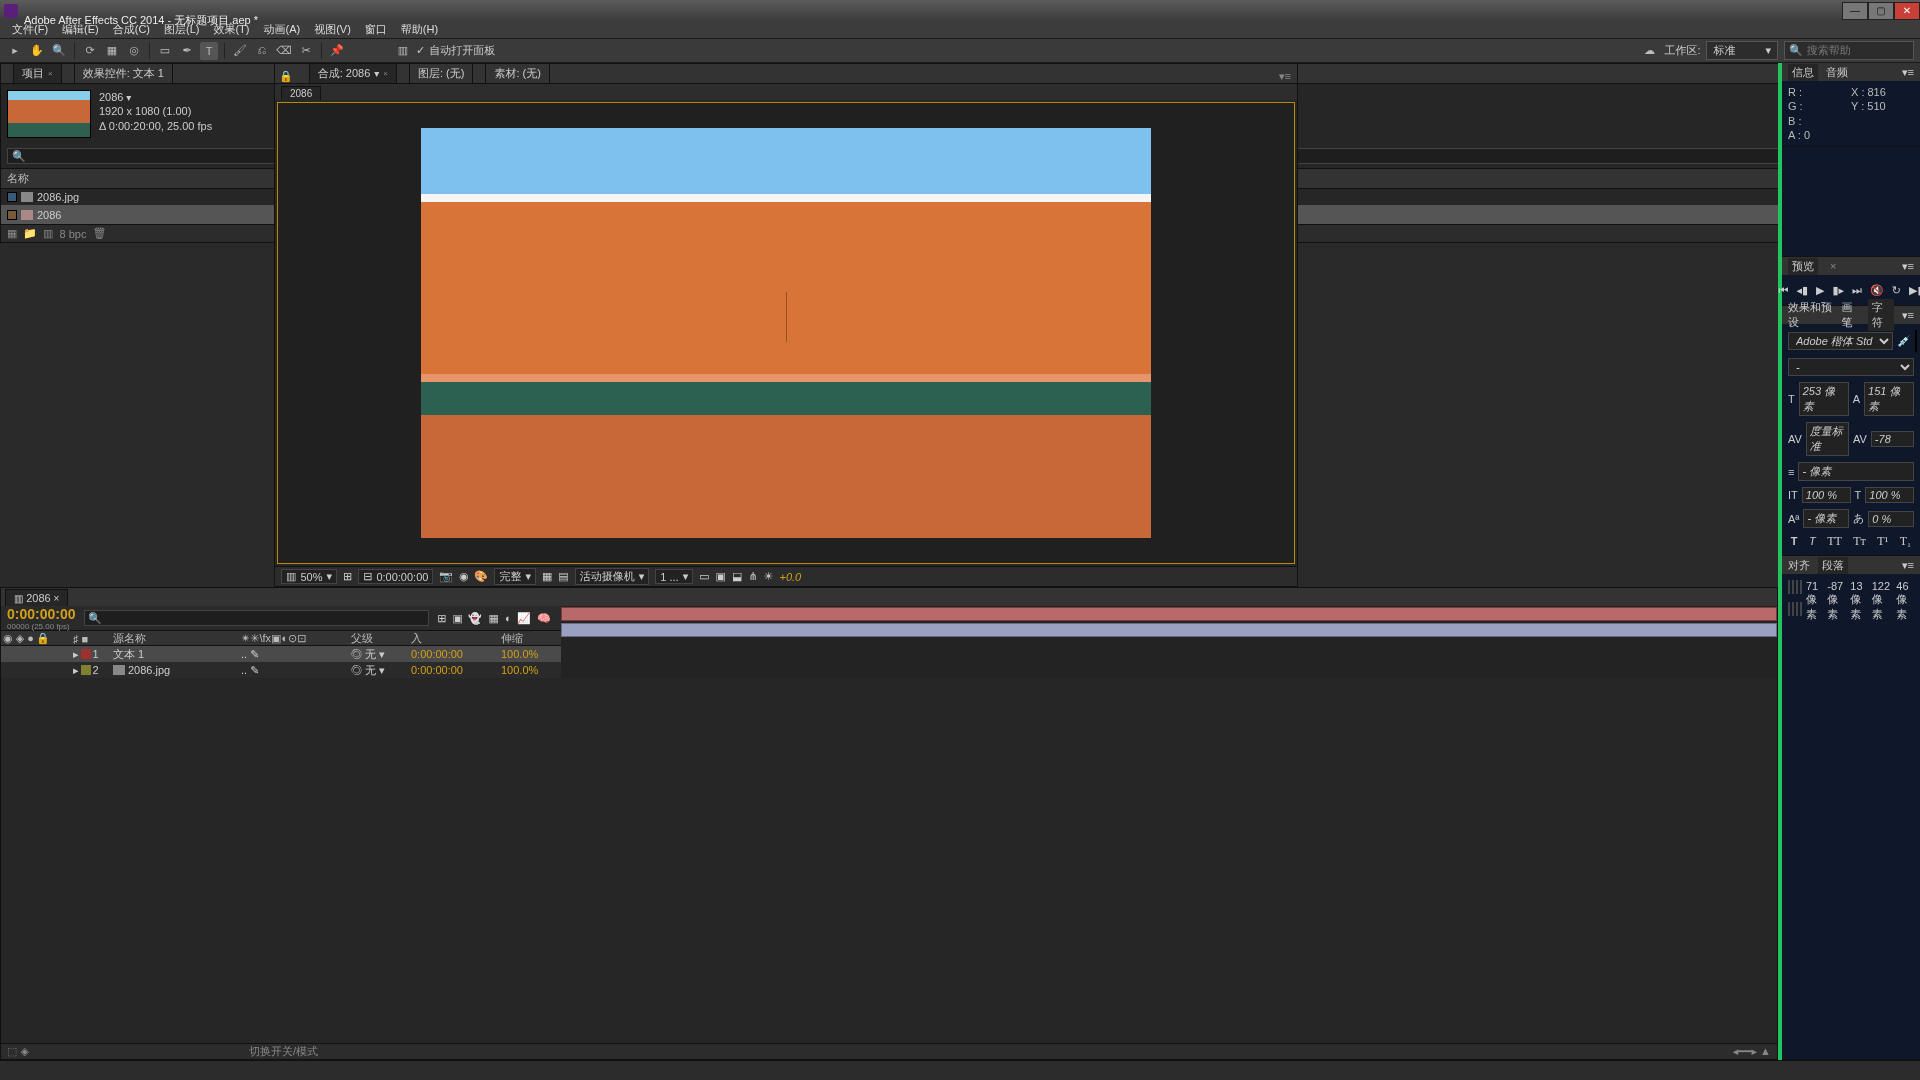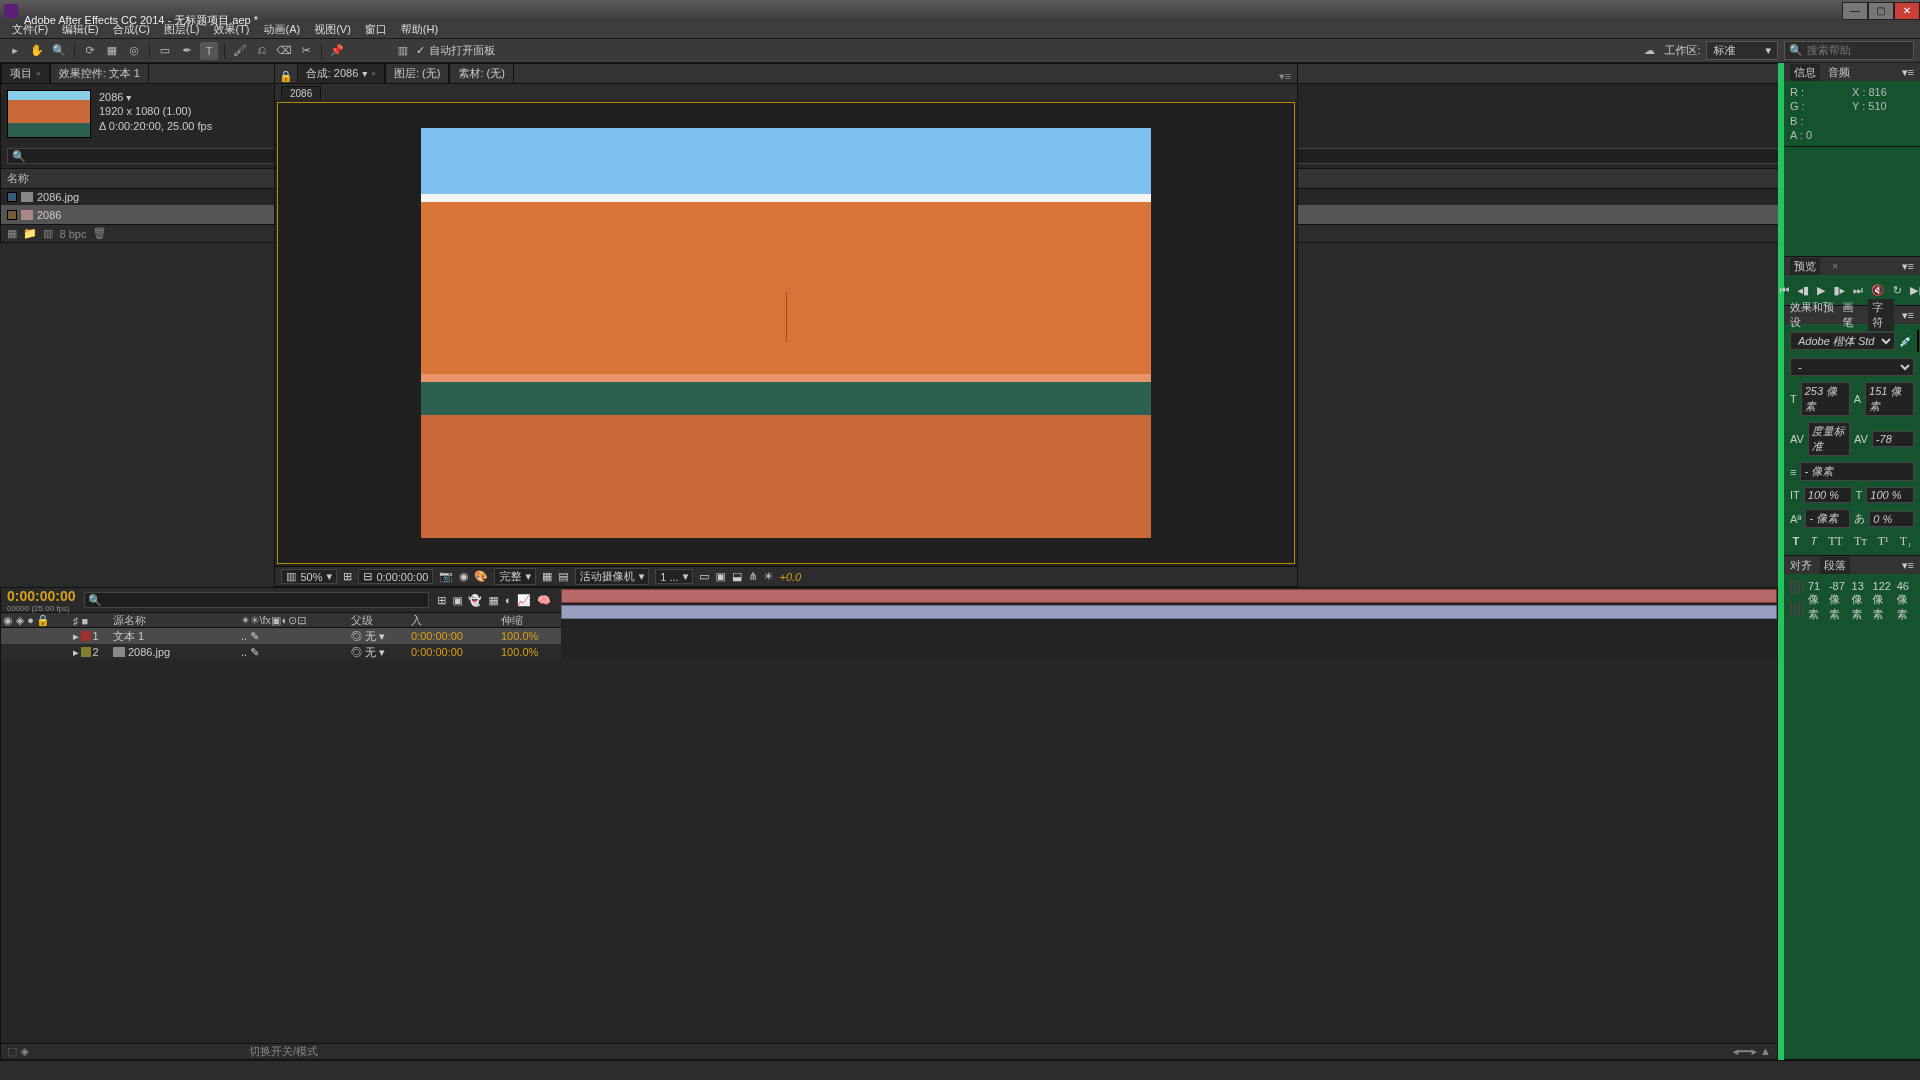--- a/index.html
+++ b/index.html
@@ -22,21 +22,21 @@
 #toolbar .tool { width: 18px; height: 18px; display: flex; align-items: center; justify-content: center; color: #bbb; border-radius: 2px; }
 #toolbar .sep { width: 1px; height: 16px; background: #222; margin: 0 2px; }
 #toolbar .chk { display: flex; align-items: center; gap: 4px; color: #ccc; }
 #toolbar .right { margin-left: auto; display: flex; align-items: center; gap: 6px; }
 #toolbar .ws { background: #2c2c2c; border: 1px solid #555; padding: 1px 6px; display: flex; align-items: center; gap: 30px; }
 #toolbar .search { background: #2c2c2c; border: 1px solid #555; padding: 1px 4px; display: flex; align-items: center; gap: 4px; width: 130px; }
 
 
 #project { grid-column: 1; grid-row: 1; background: #262626; border: 1px solid #111; display: flex; flex-direction: column; }
 .panel-tabs { height: 20px; background: #333; display: flex; align-items: flex-end; border-bottom: 1px solid #111; }
-.panel-tabs .tab { padding: 2px 8px; background: #262626; border: 1px solid #111; border-bottom: none; font-size: 10px; color: #ccc; margin-left: 0; display: flex; align-items: center; gap: 4px; }
+.panel-tabs .tab { padding: 2px 8px; background: #262626; border: 1px solid #111; border-bottom: none; font-size: 10px; color: #ccc; margin-left: 12px; display: flex; align-items: center; gap: 4px; }
 .panel-tabs .tab .x { color: #888; font-size: 8px; }
 .panel-tabs .menu { margin-left: auto; padding: 0 6px; color: #888; }
 .proj-head { display: flex; padding: 6px; gap: 8px; }
 .thumb { width: 84px; height: 48px; background: linear-gradient(180deg,#87ceeb 0 20%, #c86838 20% 70%, #2d6050 70% 100%); border: 1px solid #000; }
 .proj-info { font-size: 10px; color: #ccc; line-height: 1.3; }
 .proj-info b { font-weight: normal; }
 .searchrow { margin: 4px 6px; }
 .searchrow input { width: 100%; background: #1e1e1e; border: 1px solid #444; color: #ccc; padding: 1px 4px; outline: none; }
 .list-head { display: grid; grid-template-columns: 1fr 60px 40px; padding: 2px 6px; background: #333; border-top: 1px solid #111; border-bottom: 1px solid #111; font-size: 10px; color: #bbb; }
 .list-row { display: grid; grid-template-columns: 1fr 60px 40px; padding: 2px 6px; font-size: 10px; color: #ccc; align-items: center; }
@@ -54,21 +54,21 @@
 #comp .viewport { flex: 1; display: flex; align-items: center; justify-content: center; background: #202020; border: 1px solid #b88a00; margin: 2px; }
 .canvas { width: 730px; height: 410px; background: linear-gradient(180deg,#7ec0ee 0 16%, #f5f5f5 16% 18%, #d87438 18% 60%, #e8946a 60% 62%, #2c6050 62% 70%, #c86838 70% 100%); position: relative; }
 .canvas::after { content: ""; position: absolute; left: 50%; top: 40%; width: 1px; height: 50px; background: rgba(0,0,0,.3); }
 .comp-footer { height: 20px; background: #2c2c2c; border-top: 1px solid #111; display: flex; align-items: center; padding: 0 6px; gap: 6px; font-size: 10px; color: #ccc; }
 .comp-footer .dd { background: #222; border: 1px solid #444; padding: 0 4px; display: flex; align-items: center; gap: 4px; }
 .comp-footer .gold { color: #d4a017; font-style: italic; }
 
 
 
 
-#right { position: absolute; right: 0; top: 63px; width: 142px; bottom: 20px; display: flex; flex-direction: column; background: #14532d; border-left: 6px solid #22c55e; }
+#right { position: absolute; right: 0; top: 63px; width: 142px; bottom: 20px; display: flex; flex-direction: column; background: #0f172a; border-left: 4px solid #22c55e; }
 .rpanel { border-bottom: 1px solid #111; }
 .rpanel .hdr { height: 18px; background: #333; display: flex; align-items: center; padding: 0 6px; font-size: 10px; gap: 8px; }
 .rpanel .hdr .t { padding: 1px 4px; background: #262626; }
 .info-body { padding: 4px 6px; font-size: 10px; color: #bbb; line-height: 1.3; display: grid; grid-template-columns: 1fr 1fr; }
 .preview-body { height: 30px; display: flex; align-items: center; justify-content: center; gap: 8px; color: #ccc; }
 .preview-body span { font-size: 11px; }
 .char-body { padding: 6px; display: flex; flex-direction: column; gap: 6px; font-size: 10px; color: #ccc; }
 .char-body .row { display: flex; align-items: center; gap: 4px; }
 .char-body select, .char-body .val { background: #222; border: 1px solid #444; color: #ccc; padding: 1px 3px; flex: 1; font-style: italic; }
 .char-body .swatch { width: 26px; height: 22px; background: #fff; border: 1px solid #000; margin-left: auto; }
@@ -375,20 +375,23 @@
       </div>
       <div class="row" style="display:flex;gap:4px">
         <span>122 像素</span>
         <span>46 像素</span>
       </div>
     </div>
   </div>
 </div>
 
 <div id="timeline">
+  <div class="tabs2">
+      <div class="tab">▥ <span>2086</span> ×</div>
+    </div>
   <div class="tl-top">
     <div class="tl-left">
       <div class="tl-time">
         <div>
           <div class="tc">0:00:00:00</div>
           <div class="sub">00000 (25.00 fps)</div>
         </div>
         <div class="srch"><input placeholder="🔍" style=""></div>
         <div class="tl-icons">
           <span>⊞</span>

